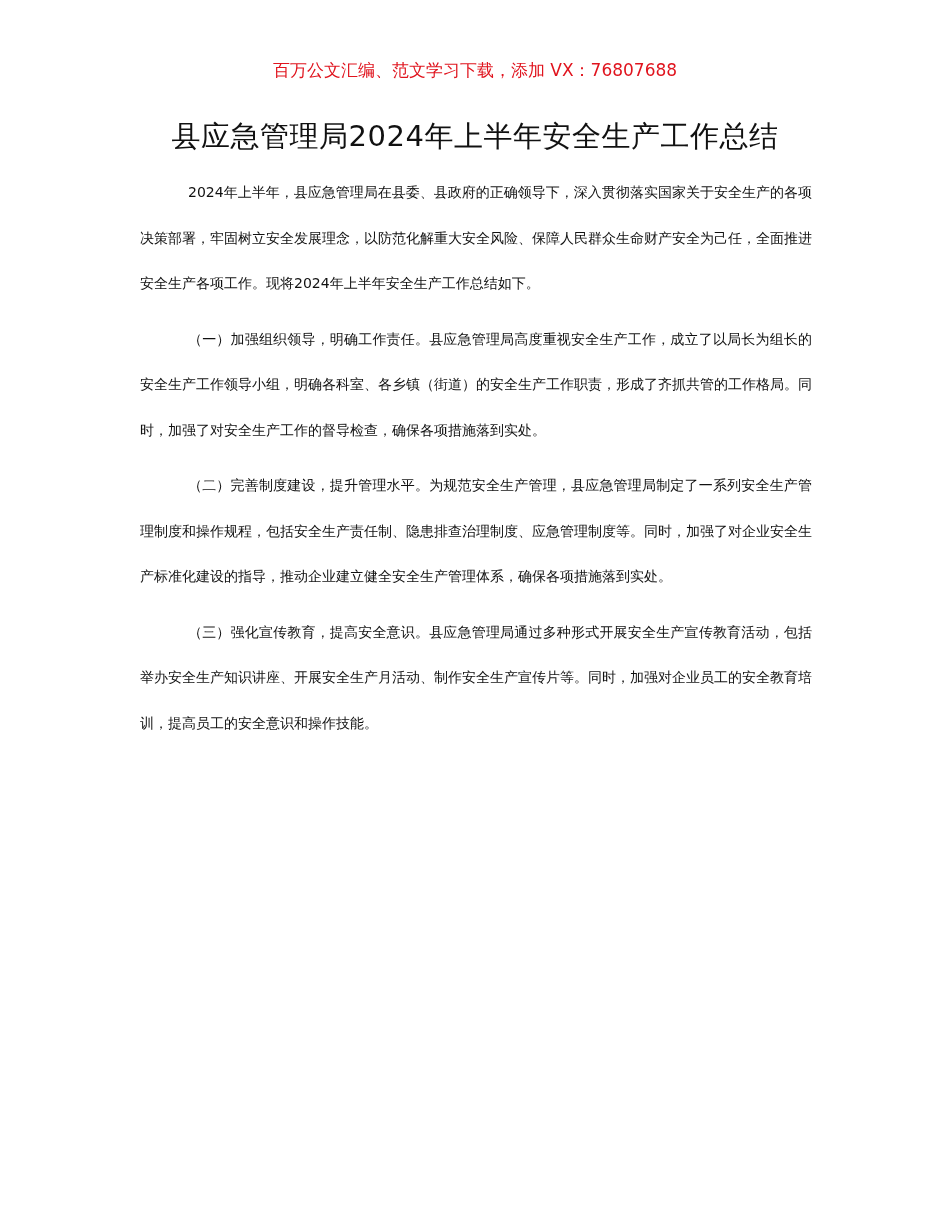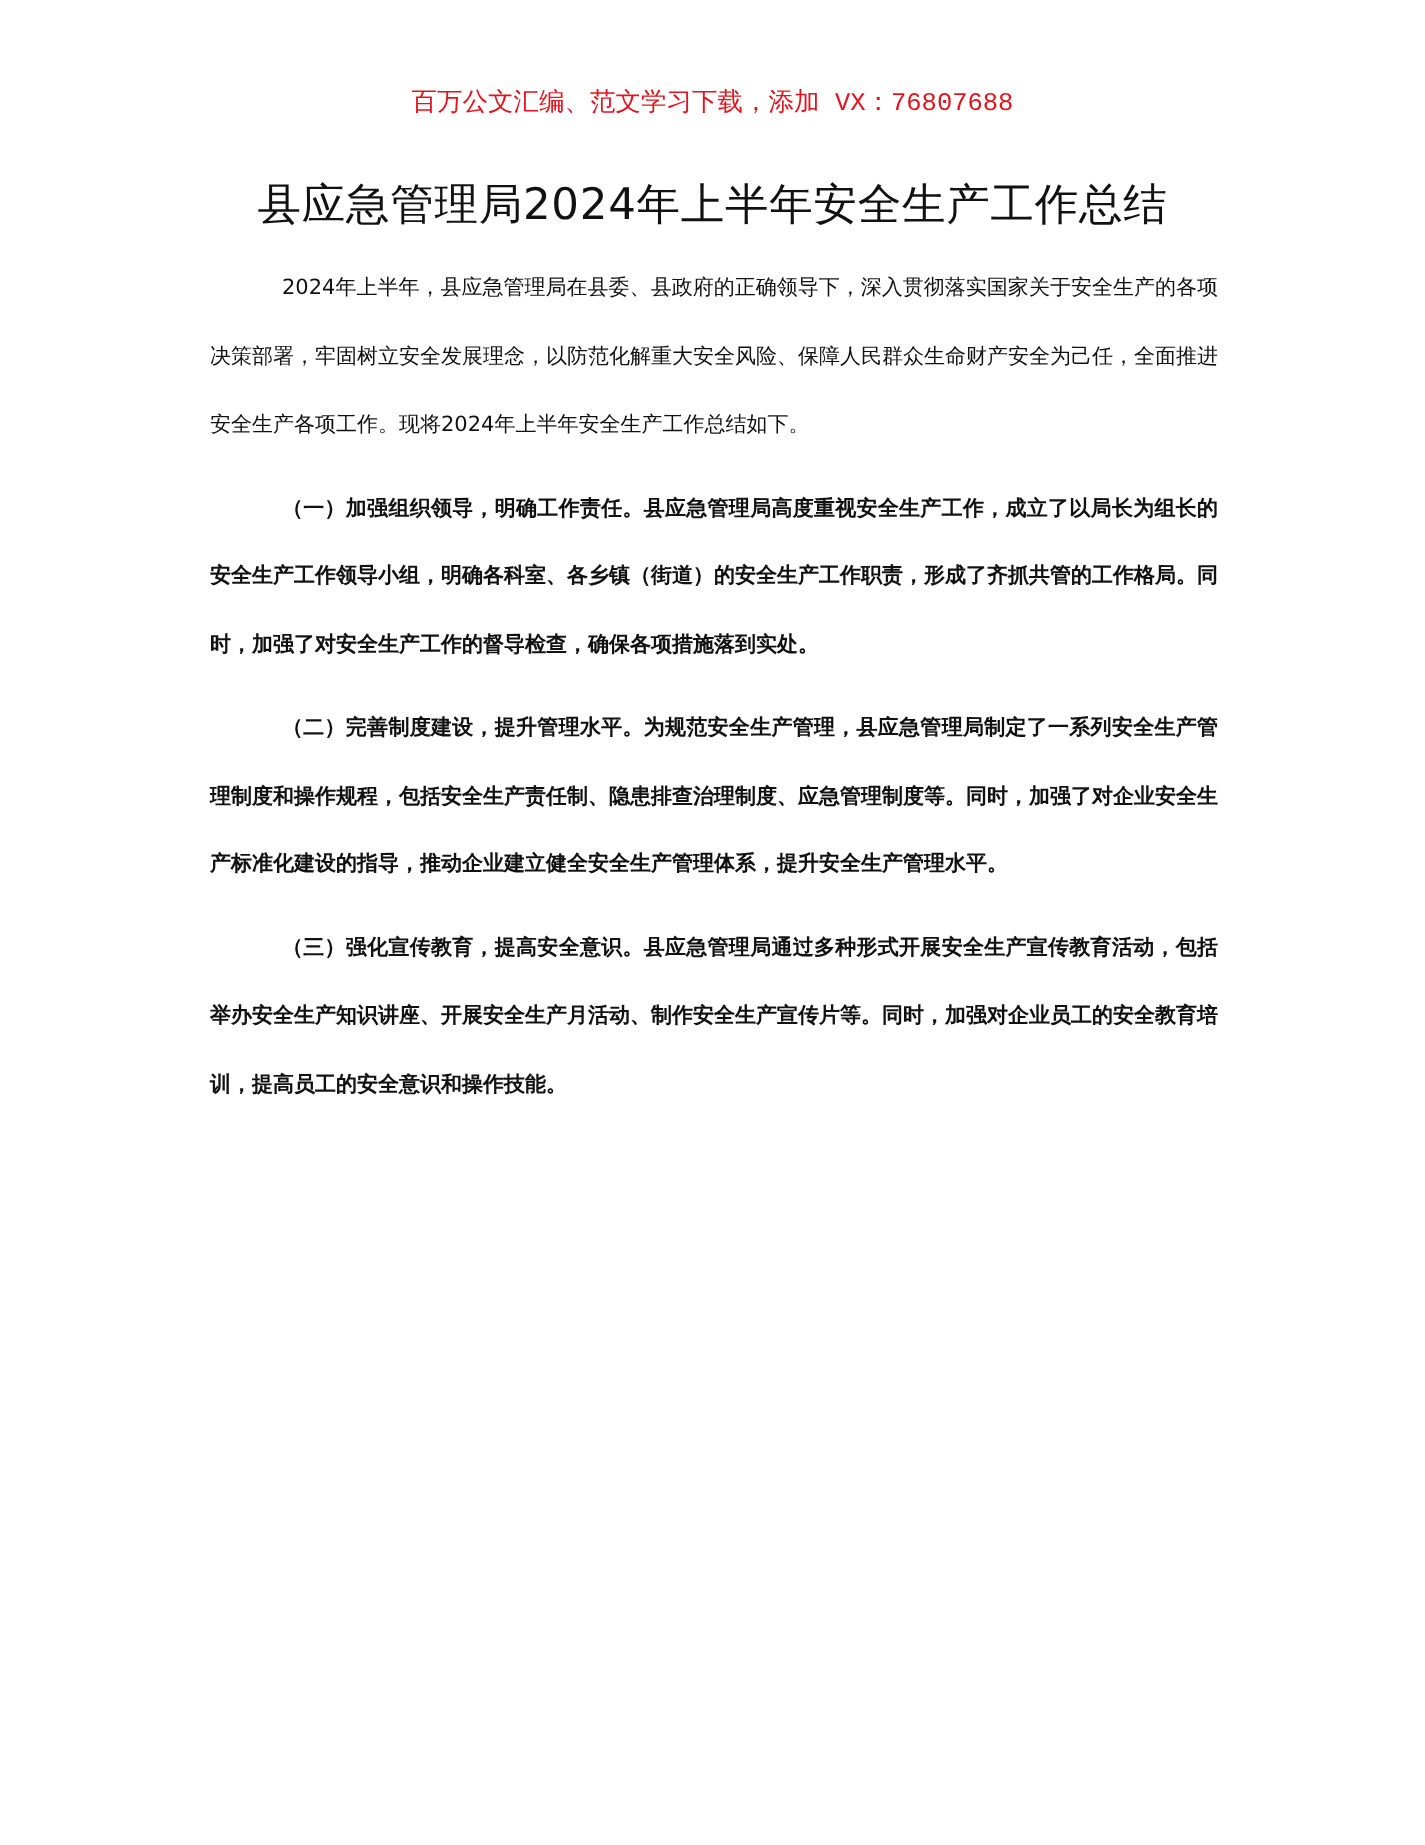--- a/index.html
+++ b/index.html
@@ -18,21 +18,20 @@
     .watermark {
       position: absolute;
       top: 58px;
       left: 0;
       width: 950px;
       text-align: center;
       color: #e0141e;
       font-size: 17px;
       line-height: 24px;
       letter-spacing: 0px;
-      font-family: Liberation Mono, monospace;
     }
     .doc-title {
       position: absolute;
       top: 114px;
       left: 0;
       width: 950px;
       text-align: center;
       font-size: 29px;
       line-height: 44px;
       color: #111111;
@@ -47,36 +46,35 @@
       text-align: justify;
       text-justify: inter-character;
       color: #111111;
     }
     .para {
       margin: 0;
       text-indent: 48px;
     }
     .para.gap {
       margin-top: 10px;
-      font-weight: bold;
     }
     .heading {
       margin: 10px 0 0 0;
       text-indent: 48px;
     }
   </style>
 </head>
 <body>
 
 <div class="watermark">百万公文汇编、范文学习下载，添加 VX：76807688</div>
 
 <div class="doc-title">县应急管理局2024年上半年安全生产工作总结</div>
 
 <div class="body-text" style="top:170px;">
   <p class="para">2024年上半年，县应急管理局在县委、县政府的正确领导下，深入贯彻落实国家关于安全生产的各项决策部署，牢固树立安全发展理念，以防范化解重大安全风险、保障人民群众生命财产安全为己任，全面推进安全生产各项工作。现将2024年上半年安全生产工作总结如下。</p>
 
 
   <p class="para gap">（一）加强组织领导，明确工作责任。县应急管理局高度重视安全生产工作，成立了以局长为组长的安全生产工作领导小组，明确各科室、各乡镇（街道）的安全生产工作职责，形成了齐抓共管的工作格局。同时，加强了对安全生产工作的督导检查，确保各项措施落到实处。</p>
 
-  <p class="para gap">（二）完善制度建设，提升管理水平。为规范安全生产管理，县应急管理局制定了一系列安全生产管理制度和操作规程，包括安全生产责任制、隐患排查治理制度、应急管理制度等。同时，加强了对企业安全生产标准化建设的指导，推动企业建立健全安全生产管理体系，提升安全生产管理水平。</p>
+  <p class="para gap">（二）完善制度建设，提升管理水平。为规范安全生产管理，县应急管理局制定了一系列安全生产管理制度和操作规程，包括安全生产责任制、隐患排查治理制度、应急管理制度等。同时，加强了对企业安全生产标准化建设的指导，推动企业建立健全安全生产管理体系，确保各项措施落到实处。</p>
 
   <p class="para gap">（三）强化宣传教育，提高安全意识。县应急管理局通过多种形式开展安全生产宣传教育活动，包括举办安全生产知识讲座、开展安全生产月活动、制作安全生产宣传片等。同时，加强对企业员工的安全教育培训，提高员工的安全意识和操作技能。</p>
 </div>
 
 </body></html>

